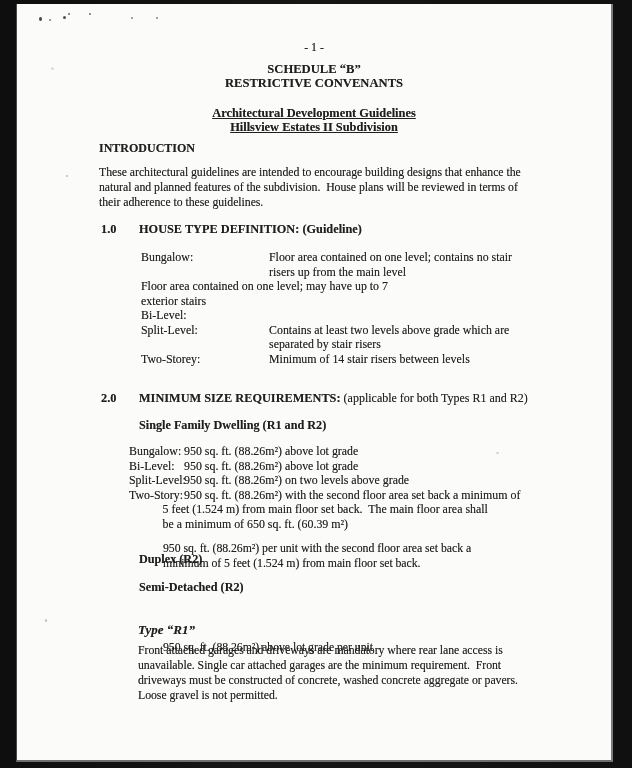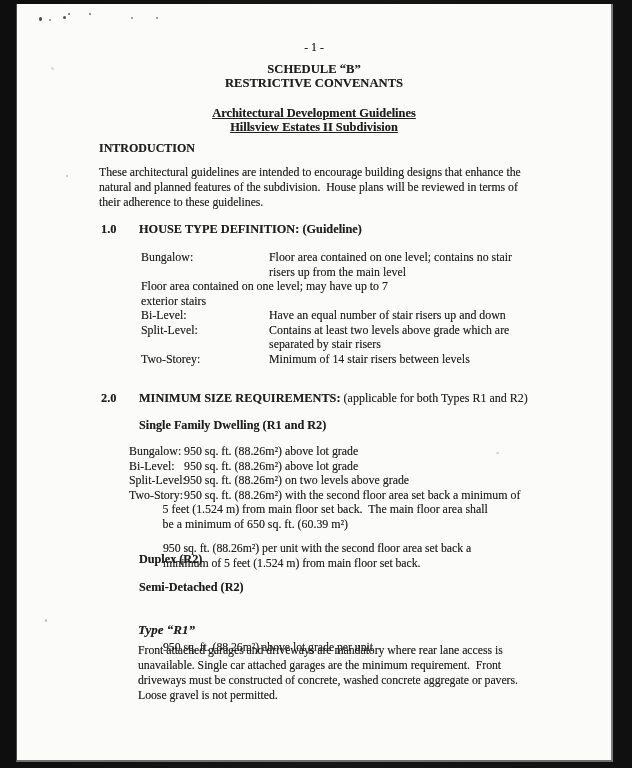--- a/index.html
+++ b/index.html
@@ -153,21 +153,20 @@
         <span class="def-term txt">Bungalow:</span>
         <span class="def-text txt">Floor area contained on one level; contains no stair
 risers up from the main level</span>
       </div>
       <div class="def-row">
         <span class="def-text txt">Floor area contained on one level; may have up to 7
 exterior stairs</span>
       </div>
       <div class="def-row">
         <span class="def-term txt">Bi-Level:</span>
-        <span class="def-text txt">Have an equal number of stair risers up and down</span>
       </div>
       <div class="def-row">
         <span class="def-term txt">Split-Level:</span>
         <span class="def-text txt">Contains at least two levels above grade which are
 separated by stair risers</span>
       </div>
       <div class="def-row">
         <span class="def-term txt">Two-Storey:</span>
         <span class="def-text txt">Minimum of 14 stair risers between levels</span>
       </div>

